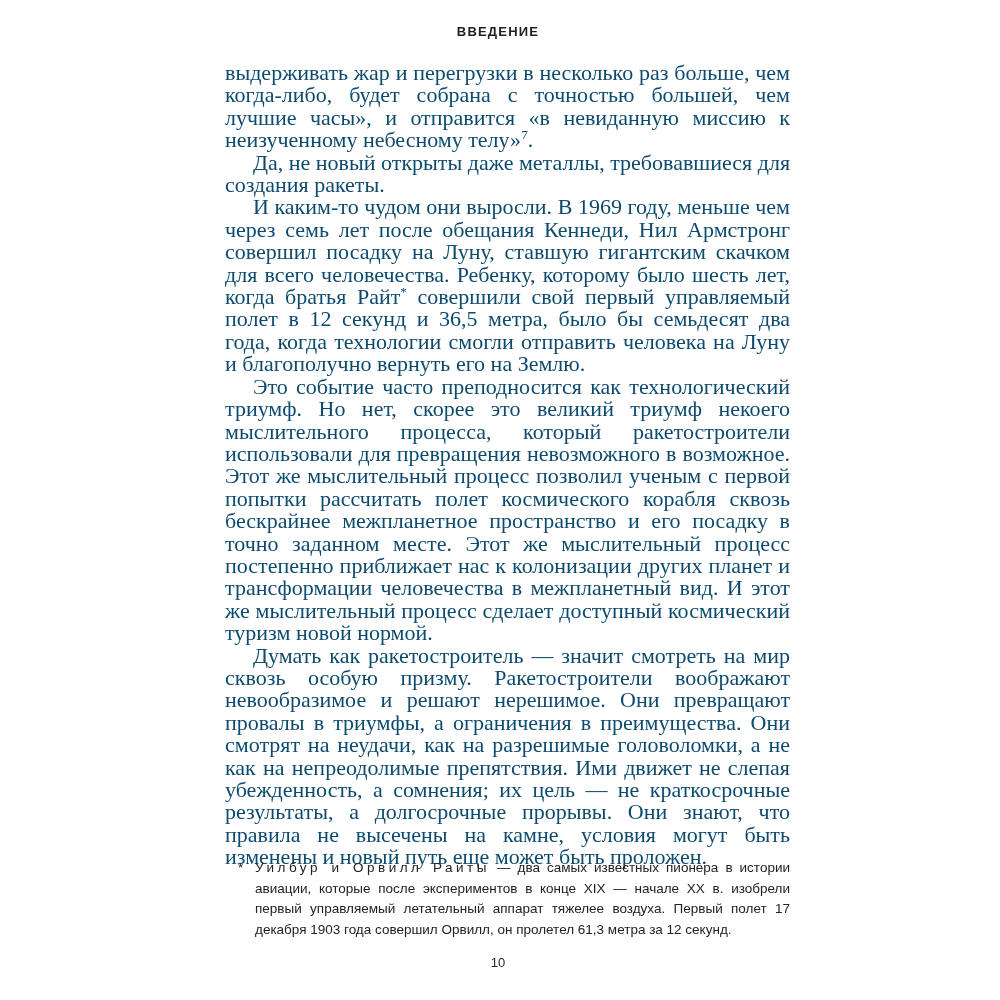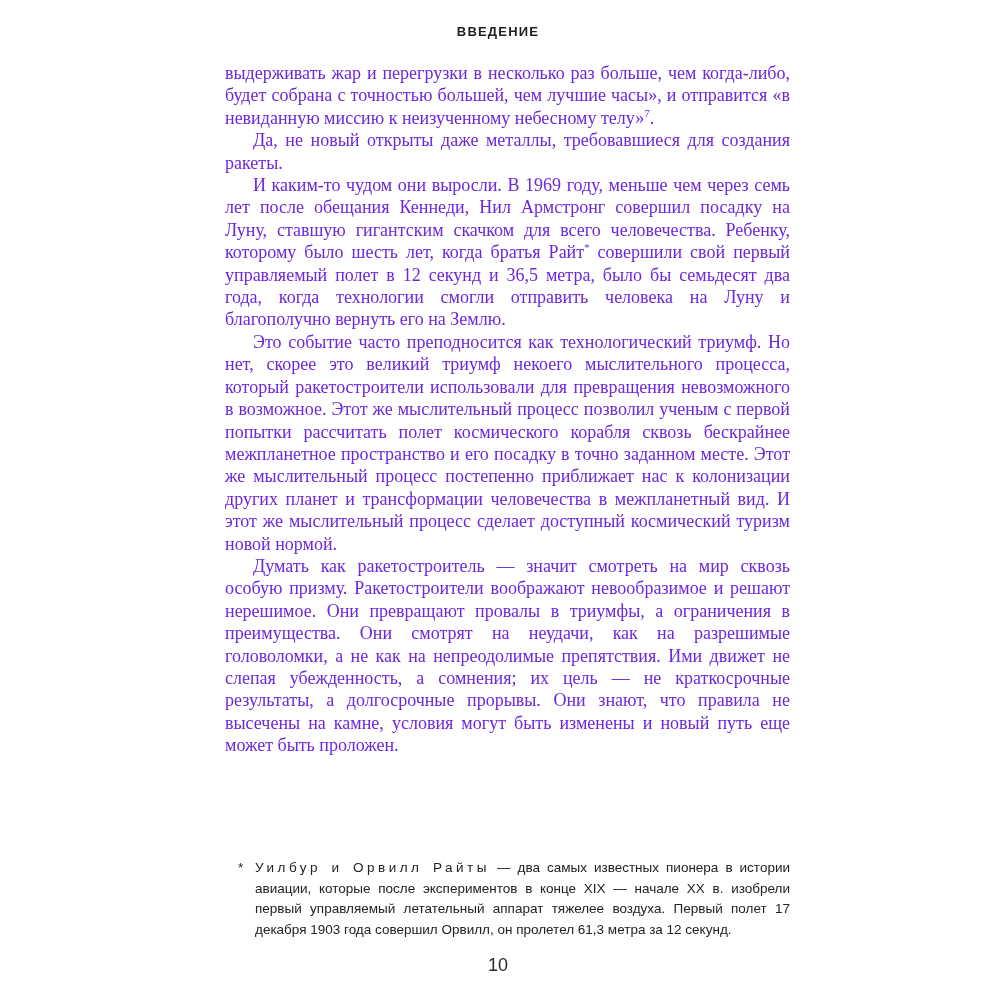--- a/index.html
+++ b/index.html
@@ -26,24 +26,24 @@
     font-weight: 600;
     letter-spacing: 1.2px;
     color: #1f1f1f;
   }
   .body-text {
     position: absolute;
     left: 225px;
     top: 62px;
     width: 565px;
     font-family: "Liberation Serif", serif;
-    font-size: 18px;
+    font-size: 22px;
     line-height: 22.4px;
     text-align: justify;
-    color: #6d28d9;
+    color: #0c4a6e;
   }
   .body-text p {
     margin: 0;
     padding: 0;
     text-indent: 28px;
   }
   .body-text p.continuation {
     text-indent: 0;
   }
   .body-text p.force-justify {
@@ -76,21 +76,21 @@
   .fn-names {
     letter-spacing: 3.5px;
   }
   .page-number {
     position: absolute;
     top: 955px;
     left: 0;
     width: 100%;
     text-align: center;
     font-family: "Liberation Sans", sans-serif;
-    font-size: 18px;
+    font-size: 13px;
     color: #2a2a2a;
   }
 </style>
 </head>
 <body>
 
 <div class="page">
 
   <div class="running-head">ВВЕДЕНИЕ</div>
 

